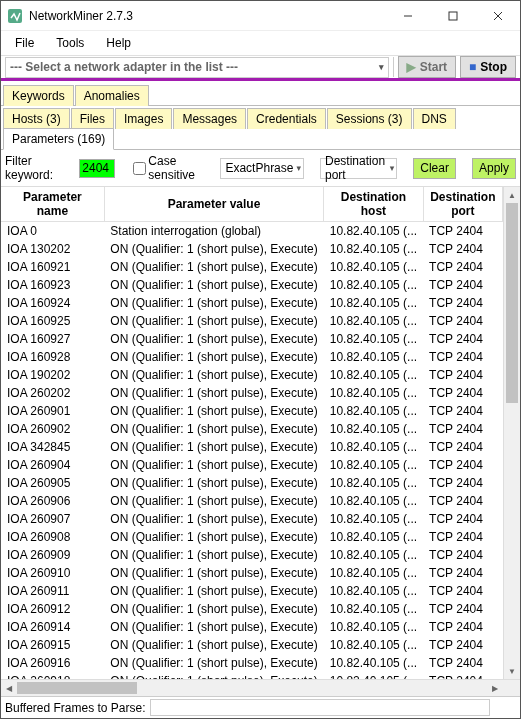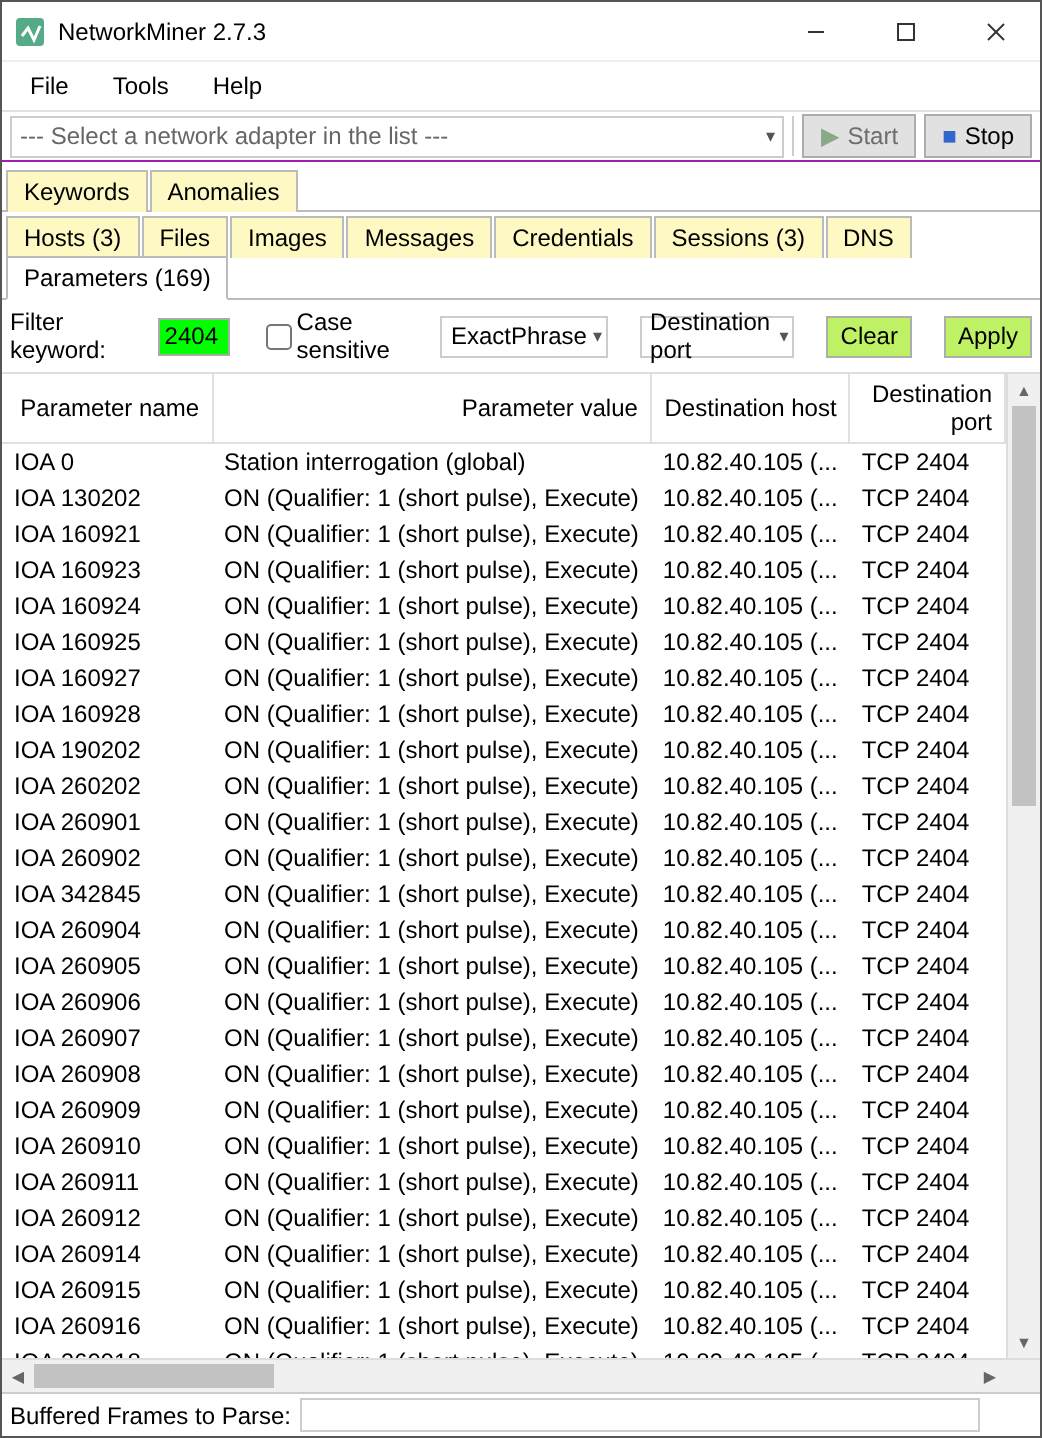--- a/index.html
+++ b/index.html
@@ -20,21 +20,21 @@
     display: flex;
     align-items: center;
     padding: 0 0 0 6px;
     border-bottom: 1px solid #eee;
   }
   .titlebar .icon { width:16px; height:16px; margin-right:6px; display:flex; align-items:center; justify-content:center; }
   .titlebar .title { flex: 1; font-size: 12px; }
   .winbtn { width: 45px; height: 29px; display:flex; align-items:center; justify-content:center; color:#333; }
   .menubar { height: 24px; display:flex; align-items:center; padding: 0 4px; gap:2px; }
   .menuitem { padding: 2px 10px; }
-  .toolbar1 { height: 26px; display:flex; align-items:center; padding: 2px 4px; gap:4px; border-bottom:1px solid #a21caf; border-top:1px solid #e0e0e0; }
+  .toolbar1 { height: 26px; display:flex; align-items:center; padding: 2px 4px; gap:4px; border-bottom:3px solid #a21caf; border-top:1px solid #e0e0e0;font-weight:bold; }
   .adapter-select { flex:1; height:21px; border:1px solid #ccc; padding:0 4px; display:flex; align-items:center; justify-content:space-between; background:#fff; color:#666; }
   .btn { height:22px; border:1px solid #adadad; background:#e1e1e1; padding:0 8px; display:flex; align-items:center; gap:4px; font-size:12px; color:#6d6d6d; }
   .btn.enabled { color:#000; }
   .divider { width:1px; height:20px; background:#ccc; }
   .tabs-row { display:flex; flex-wrap:wrap; padding: 2px 2px 0 2px; border-bottom:1px solid #bbb; position:relative; }
   .tab { padding: 3px 8px; border:1px solid #bbb; border-bottom:none; margin-right:1px; margin-bottom:-1px; background:#fef9c3; position:relative; font-size:12px; }
   .tab.active { background:#fff; border-bottom:1px solid #fff; z-index:2; }
   .tabs-line1 { display:flex; width:100%; }
   .tabs-line2 { display:flex; width:100%; }
   .tab-container { padding-top:2px; }
@@ -42,21 +42,21 @@
   .filterbar label { margin-right:2px; }
   .filter-input { width:36px; height:19px; border:1px solid #aaa; padding:0 2px; background:#00ff00; font-size:12px; }
   .cb-label { display:flex; align-items:center; gap:2px; margin-left:2px; }
   .cb-label input { margin:0; }
   .combo { height:21px; border:1px solid #ccc; background:#fff; padding:0 2px 0 4px; display:flex; align-items:center; justify-content:space-between; font-size:12px; }
   .combo .chev { font-size:9px; color:#555; margin-left:3px; }
   .smallbtn { height:21px; border:1px solid #adadad; background:#bef264; padding:0 6px; font-size:12px; }
   .table-wrap { flex:1; display:flex; overflow:hidden; border-top:1px solid #ddd; }
   .table-scroll { flex:1; overflow:hidden; position:relative; }
   table { border-collapse:collapse; width:100%; font-size:12px; }
-  th { text-align:right; font-weight:normal; padding:3px 6px; border-right:1px solid #e0e0e0; border-bottom:1px solid #e0e0e0; background:#fff; position:sticky; top:0; }
+  th { text-align:center; font-weight:bold; padding:3px 6px; border-right:1px solid #e0e0e0; border-bottom:1px solid #e0e0e0; background:#fff; position:sticky; top:0; }
   td { padding:2px 6px; white-space:nowrap; overflow:hidden; }
   .vscroll { width:17px; background:#f0f0f0; border-left:1px solid #ddd; position:relative; }
   .vscroll .thumb { position:absolute; left:2px; right:2px; top:16px; height:200px; background:#c2c2c2; }
   .vscroll .arrow { height:16px; display:flex; align-items:center; justify-content:center; font-size:8px; color:#666; }
   .hscroll { height:17px; background:#f0f0f0; border-top:1px solid #ddd; display:flex; align-items:center; }
   .hscroll .arrow { width:16px; text-align:center; font-size:8px; color:#666; }
   .hscroll .track { flex:1; position:relative; height:100%; }
   .hscroll .thumb { position:absolute; top:2px; bottom:2px; left:0; width:120px; background:#c2c2c2; }
   .statusbar { border-top:1px solid #ccc; padding:2px 4px; height:22px; display:flex; align-items:center; }
   .status-input { border:1px solid #ccc; height:17px; width:340px; margin-left:4px; }

